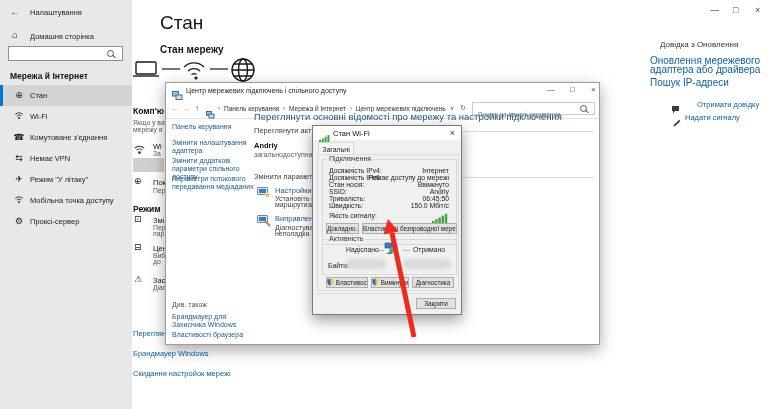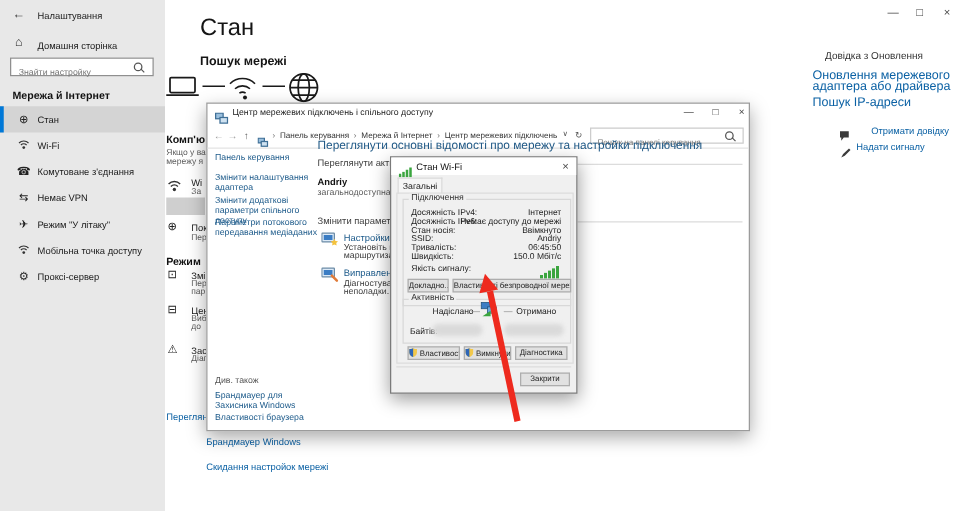--- a/index.html
+++ b/index.html
@@ -28,21 +28,21 @@
   .page-title{left:160px;top:12px;font-size:19px;font-weight:400;color:#151515;}
   .sect-title{left:160px;top:44px;font-size:10px;font-weight:bold;color:#151515;}
   .frag-clip{left:132px;top:100px;width:33px;height:245px;overflow:hidden;}
   .frag{position:absolute;white-space:nowrap;}
   .f-h{font-size:8.5px;color:#111;font-weight:600;}
   .f-t{font-size:7.5px;color:#1a1a1a;}
   .f-d{font-size:6.8px;color:#5c5c5c;}
   .f-l{font-size:7.5px;color:#0b61a4;}
   .f-ico{font-size:9px;color:#222;}
   .btn-frag{position:absolute;left:1px;top:58px;width:31px;height:14px;background:#cfcfcf;}
-  .blue-link{font-size:7.5px;color:#0b61a4;white-space:nowrap;margin-left:32px;}
+  .blue-link{font-size:7.5px;color:#0b61a4;white-space:nowrap;}
   
   .help-title{left:660px;top:40px;font-size:8px;color:#333;}
   .help-link{left:650px;font-size:10px;color:#0b61a4;line-height:9px;width:118px;}
   .help-row-lbl{font-size:7.5px;color:#0b61a4;}
   
   .cpl{left:165px;top:82px;width:435px;height:263px;background:#fff;border:1px solid #9b9b9b;
        box-shadow:0 5px 14px rgba(0,0,0,.35);z-index:10;box-sizing:border-box;}
   .cpl-title{position:absolute;left:20px;top:4px;font-size:7px;color:#222;white-space:nowrap;}
   .cpl-ico{position:absolute;left:6px;top:4px;}
   .cpl-winbtn{position:absolute;top:2px;font-size:8px;color:#444;}
@@ -90,21 +90,20 @@
 <div class="abs ttl-back">←</div>
 <div class="abs ttl-text">Налаштування</div>
 <div class="abs winbtn" style="left:710px;">—</div>
 <div class="abs winbtn" style="left:733px;">□</div>
 <div class="abs winbtn" style="left:755px;">×</div>
 
 <div class="abs home-ico">⌂</div>
 <div class="abs home-lbl">Домашня сторінка</div>
 
 <div class="abs search-box">
-  <input placeholder="Знайти настройку" style="">
   <span class="mag" style="position:absolute;right:8px;top:3px;"></span>
 </div>
 
 <div class="abs side-section">Мережа й Інтернет</div>
 
 <div class="abs side-item sel" style="top:85px;">
   <span class="accent"></span>
   <span class="si-ico">⊕</span>
   <span class="si-lbl">Стан</span>
 </div>
@@ -135,21 +134,21 @@
         <circle cx="5" cy="7" r="1.1" fill="#333"></circle>
       </svg></span>
   <span class="si-lbl">Мобільна точка доступу</span>
 </div>
 <div class="abs side-item" style="top:211px;">
   <span class="si-ico">⚙</span>
   <span class="si-lbl">Проксі-сервер</span>
 </div>
 
 <div class="abs page-title">Стан</div>
-<div class="abs sect-title">Пошук мережі</div>
+<div class="abs sect-title">Стан мережу</div>
 
 <svg class="abs" style="left:132px;top:54px;" width="135" height="34">
   <g stroke="#1a1a1a" fill="none" stroke-width="1.4">
     <rect x="4" y="8" width="20" height="12" rx="1"></rect>
     <path d="M1,22 h26"></path>
     <path d="M30,15 h18" stroke-width="1.2"></path>
     <path d="M52,13 a14,14 0 0 1 20,0" stroke-width="1.3"></path>
     <path d="M56,17 a9,9 0 0 1 12,0" stroke-width="1.3"></path>
     <path d="M59.5,20.5 a4.5,4.5 0 0 1 5,0" stroke-width="1.3"></path>
     <path d="M78,15 h18" stroke-width="1.2"></path>

